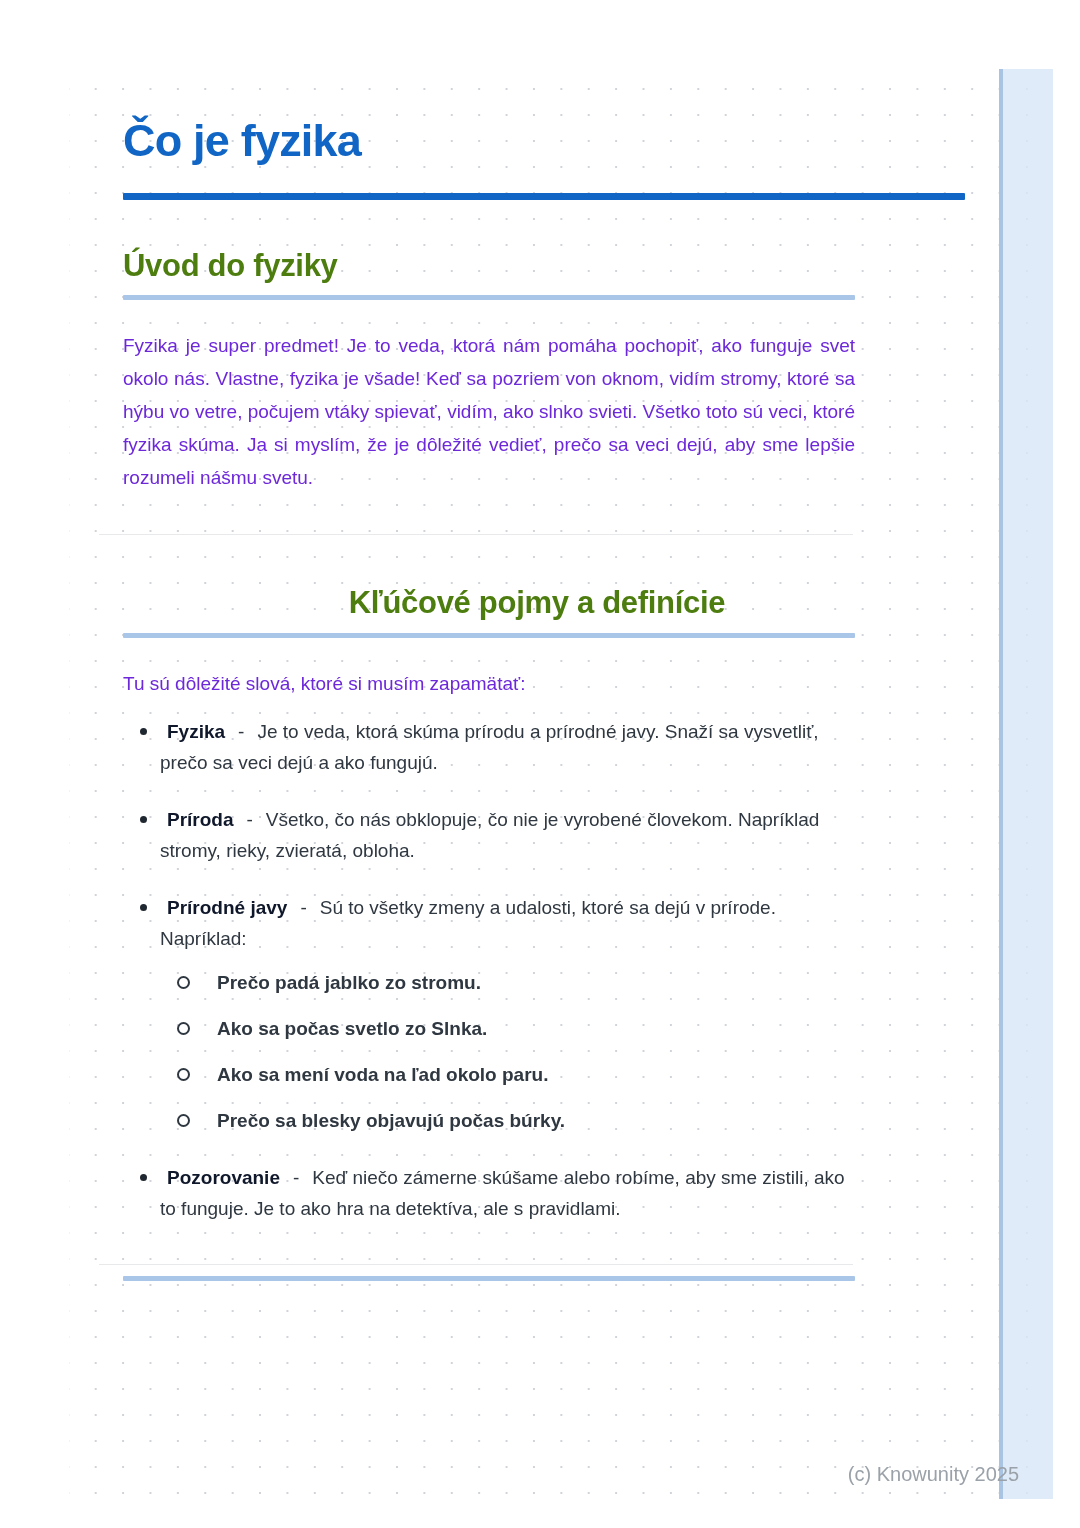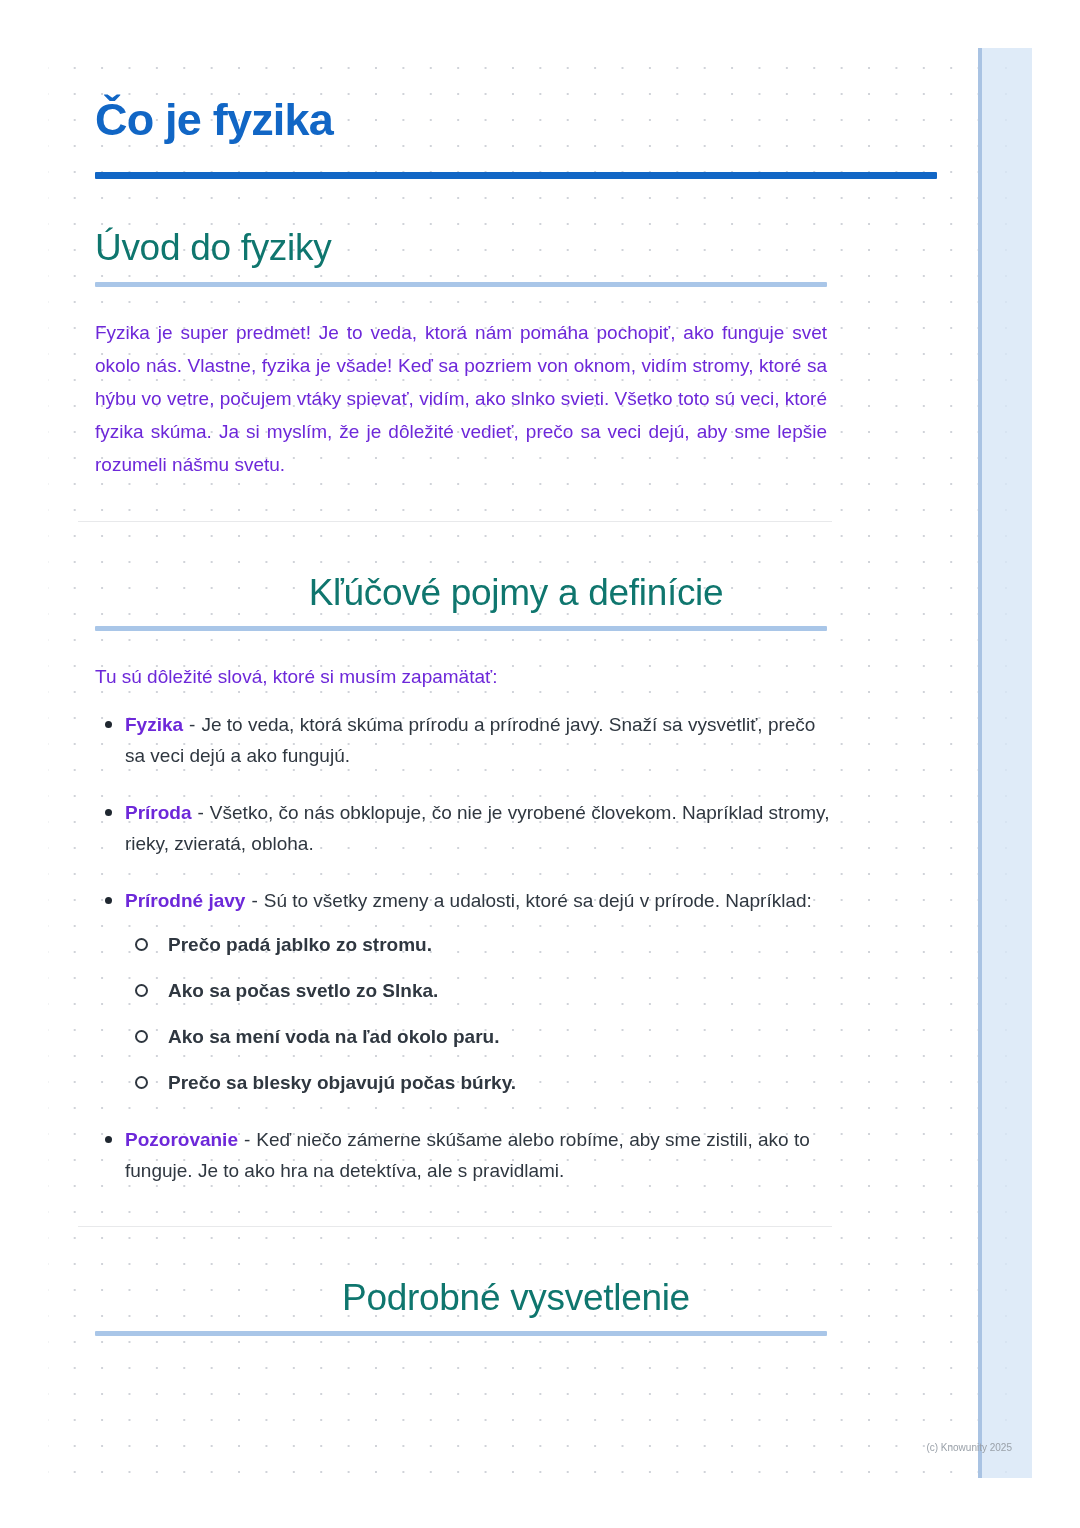--- a/index.html
+++ b/index.html
@@ -1,15 +1,15 @@
 <!DOCTYPE html>
 <html><head>
 <meta charset="utf-8">
 <style>
-  * { margin: 0; padding: 0; box-sizing: border-box; }
+  * { margin: 7px; padding: 0; box-sizing: border-box; }
   html, body { background: #ffffff; }
   body {
     width: 1080px; height: 1528px;
     position: relative;
     font-family: "Liberation Sans", "DejaVu Sans", sans-serif;
     overflow: hidden;
   }
   
   .dots-layer {
     position: absolute;
@@ -43,24 +43,24 @@
     color: #1166c5;
     line-height: 1.25;
   }
   .title-rule {
     width: 842px; height: 7px;
     background: #1166c5;
     margin-top: 24px;
     border-radius: 1px;
   }
   h2.section-heading {
-    font-size: 37px;
-    font-weight: 400;
+    font-size: 31px;
+    font-weight: 700;
     letter-spacing: -0.3px;
-    color: #0f766e;
+    color: #4d7c0f;
     line-height: 1.2;
   }
   .h2-underline {
     width: 732px; height: 5px;
     background: #a9c6e8;
     margin-top: 11px;
     border-radius: 1px;
   }
   .h2-first { margin-top: 47px; }
   .h2-later { margin-top: 49px; text-align: center; }
@@ -93,21 +93,21 @@
     margin-bottom: 26px;
   }
   ul.term-list > li.term-item::before {
     content: "";
     position: absolute;
     left: 10px; top: 12px;
     width: 7px; height: 7px;
     border-radius: 50%;
     background: #1f2730;
   }
-  .term-name { font-weight: 700; color: #6d28d9; }
+  .term-name { font-weight: 700; color: #0f172a; }
   .term-sep { margin: 0 6px; }
   ul.example-list {
     list-style: none;
     margin-top: 13px;
     margin-left: 10px;
   }
   ul.example-list > li.example-item {
     position: relative;
     padding-left: 33px;
     margin-bottom: 15px;
@@ -120,21 +120,21 @@
     left: 0; top: 9px;
     width: 9px; height: 9px;
     border: 2px solid #2f3740;
     border-radius: 50%;
     background: transparent;
   }
   .footer-credit {
     position: absolute;
     top: 1442px;
     right: 68px;
-    font-size: 10px;
+    font-size: 20px;
     color: #9aa1a9;
     z-index: 3;
   }
 </style>
 </head>
 <body>
 
 <div class="dots-layer"></div>
 <div class="margin-strip"></div>
 
@@ -171,18 +171,17 @@
         <li class="example-item"><span>Prečo sa blesky objavujú počas búrky.</span></li>
       </ul>
     </li>
     <li class="term-item">
       <span class="term-name">Pozorovanie</span><span class="term-sep">-</span><span>Keď niečo zámerne skúšame alebo robíme, aby sme zistili, ako to funguje. Je to ako hra na detektíva, ale s pravidlami.</span>
     </li>
   </ul>
 
   <div class="divider"></div>
 
-  <h2 class="section-heading h2-later">Podrobné vysvetlenie</h2>
   <div class="h2-underline"></div>
 
 </div>
 
 <div class="footer-credit">(c) Knowunity 2025</div>
 
 </body></html>

